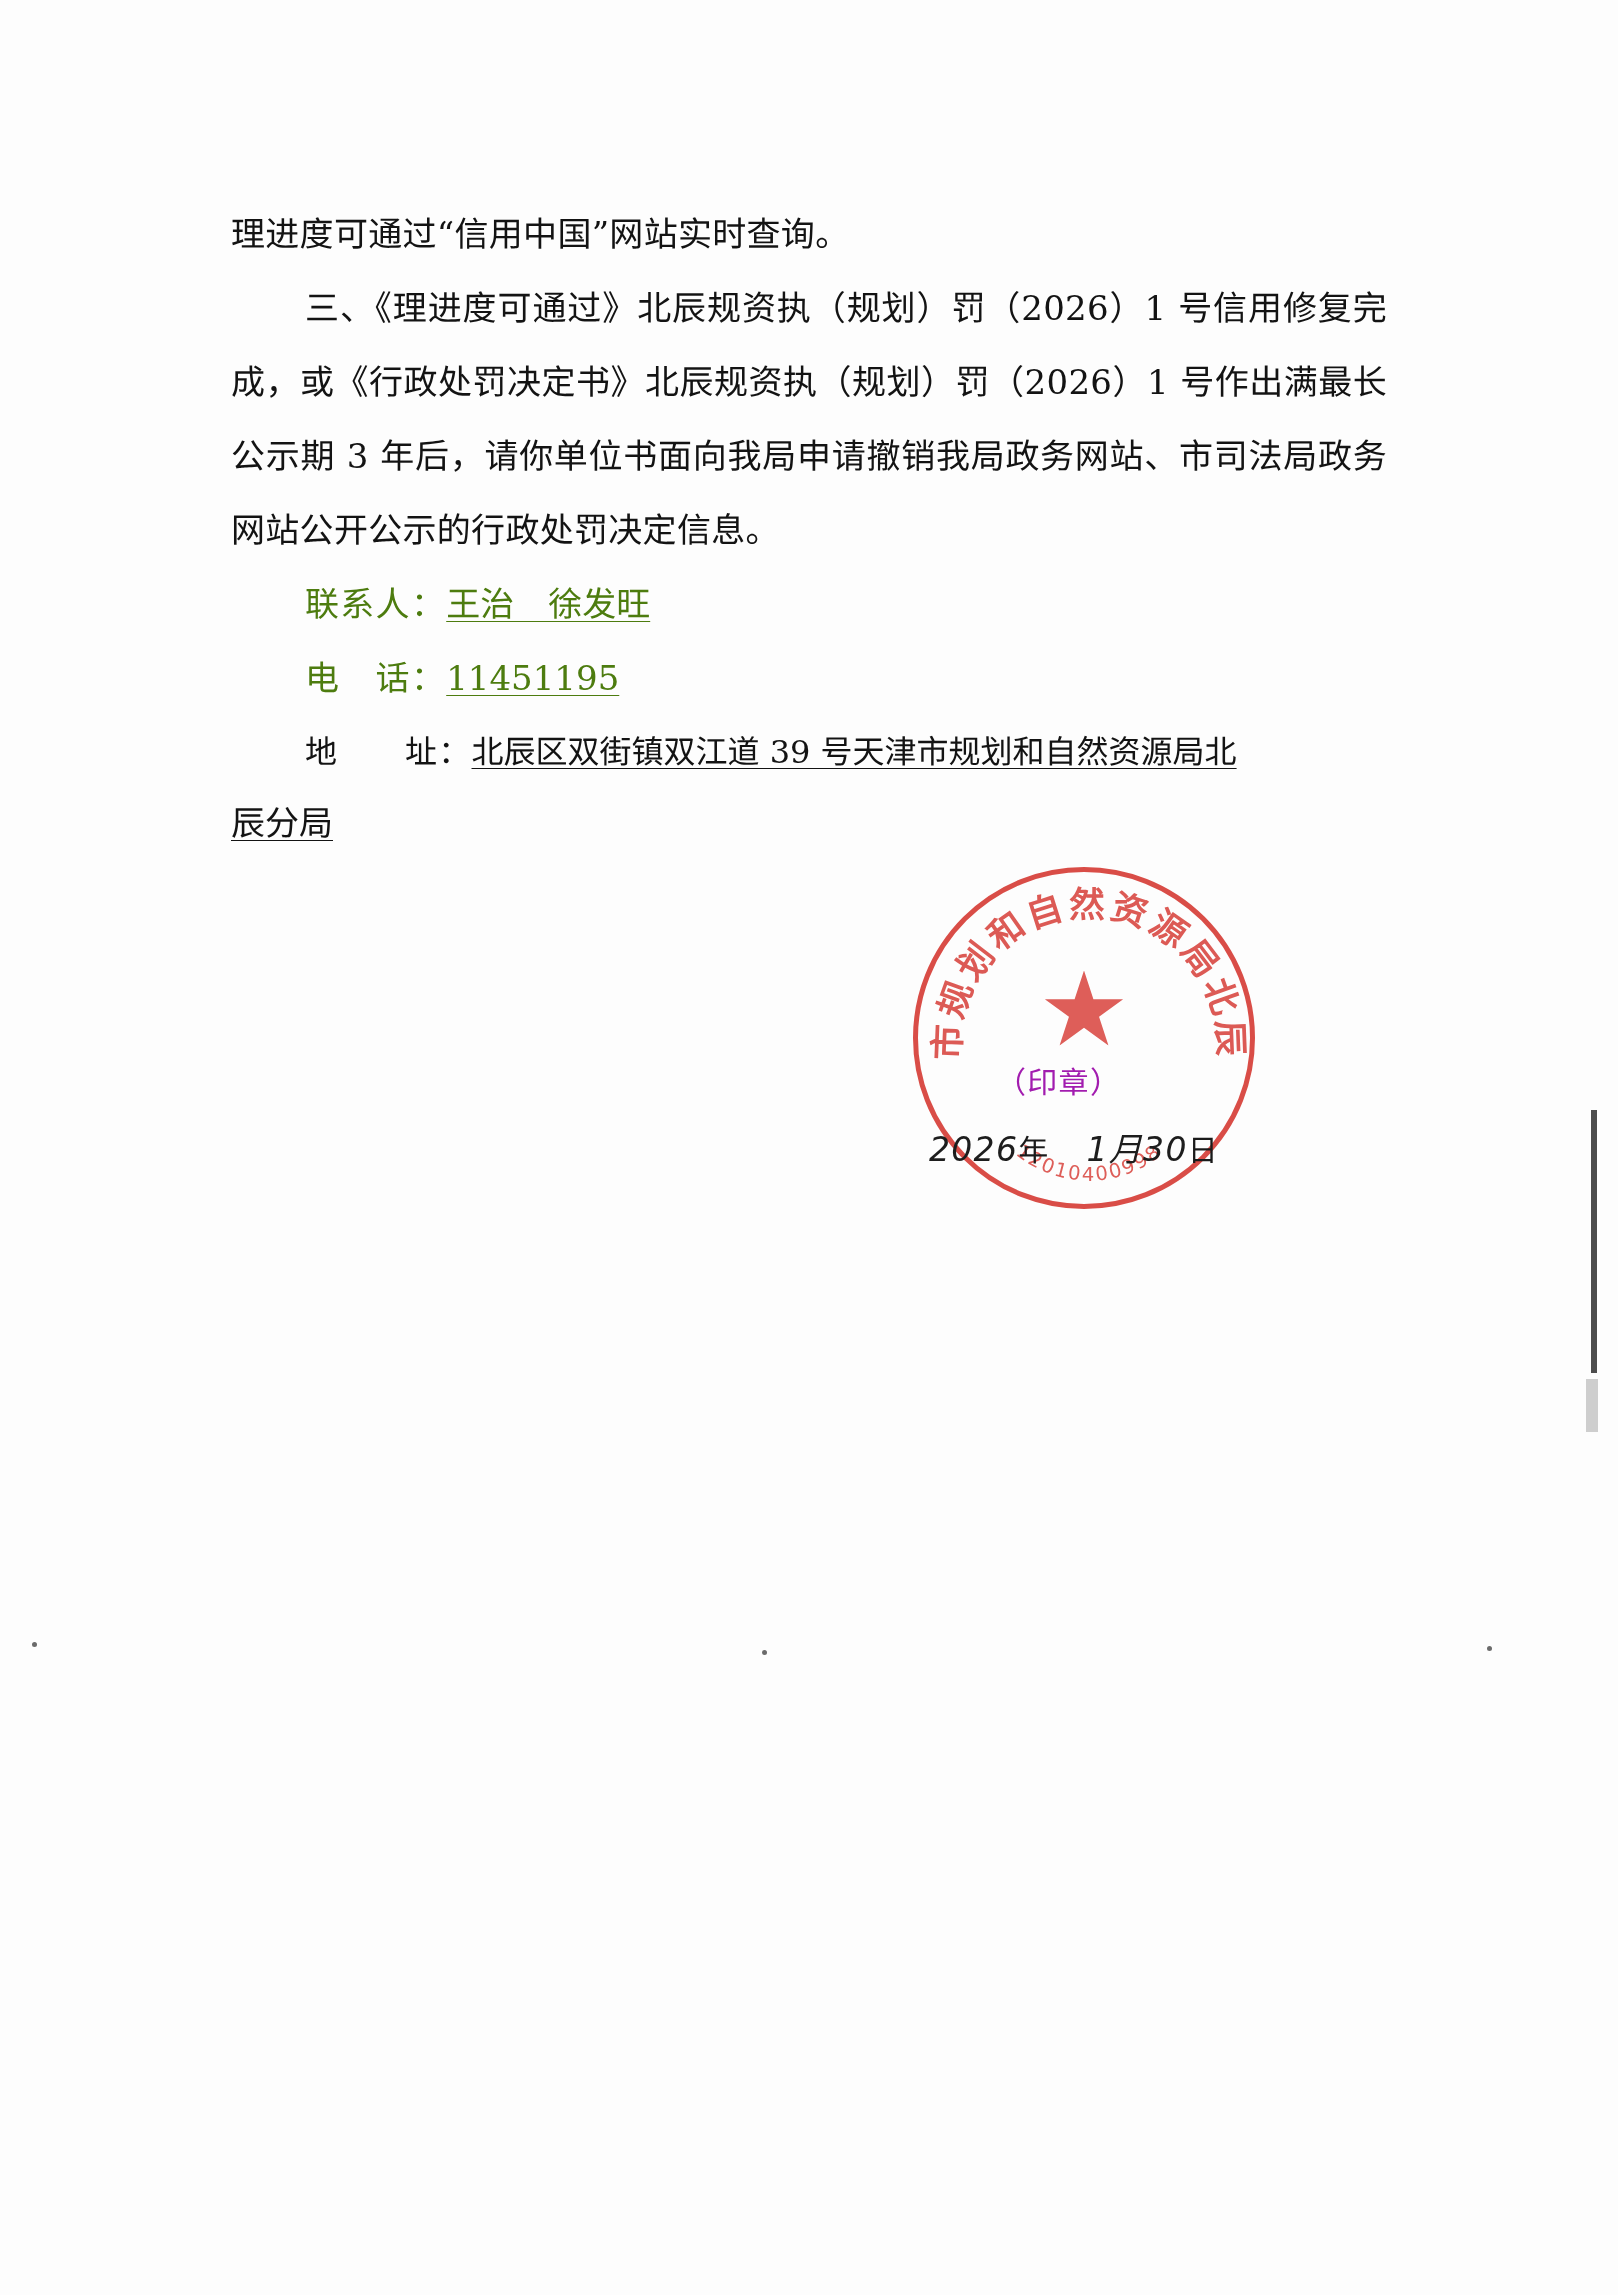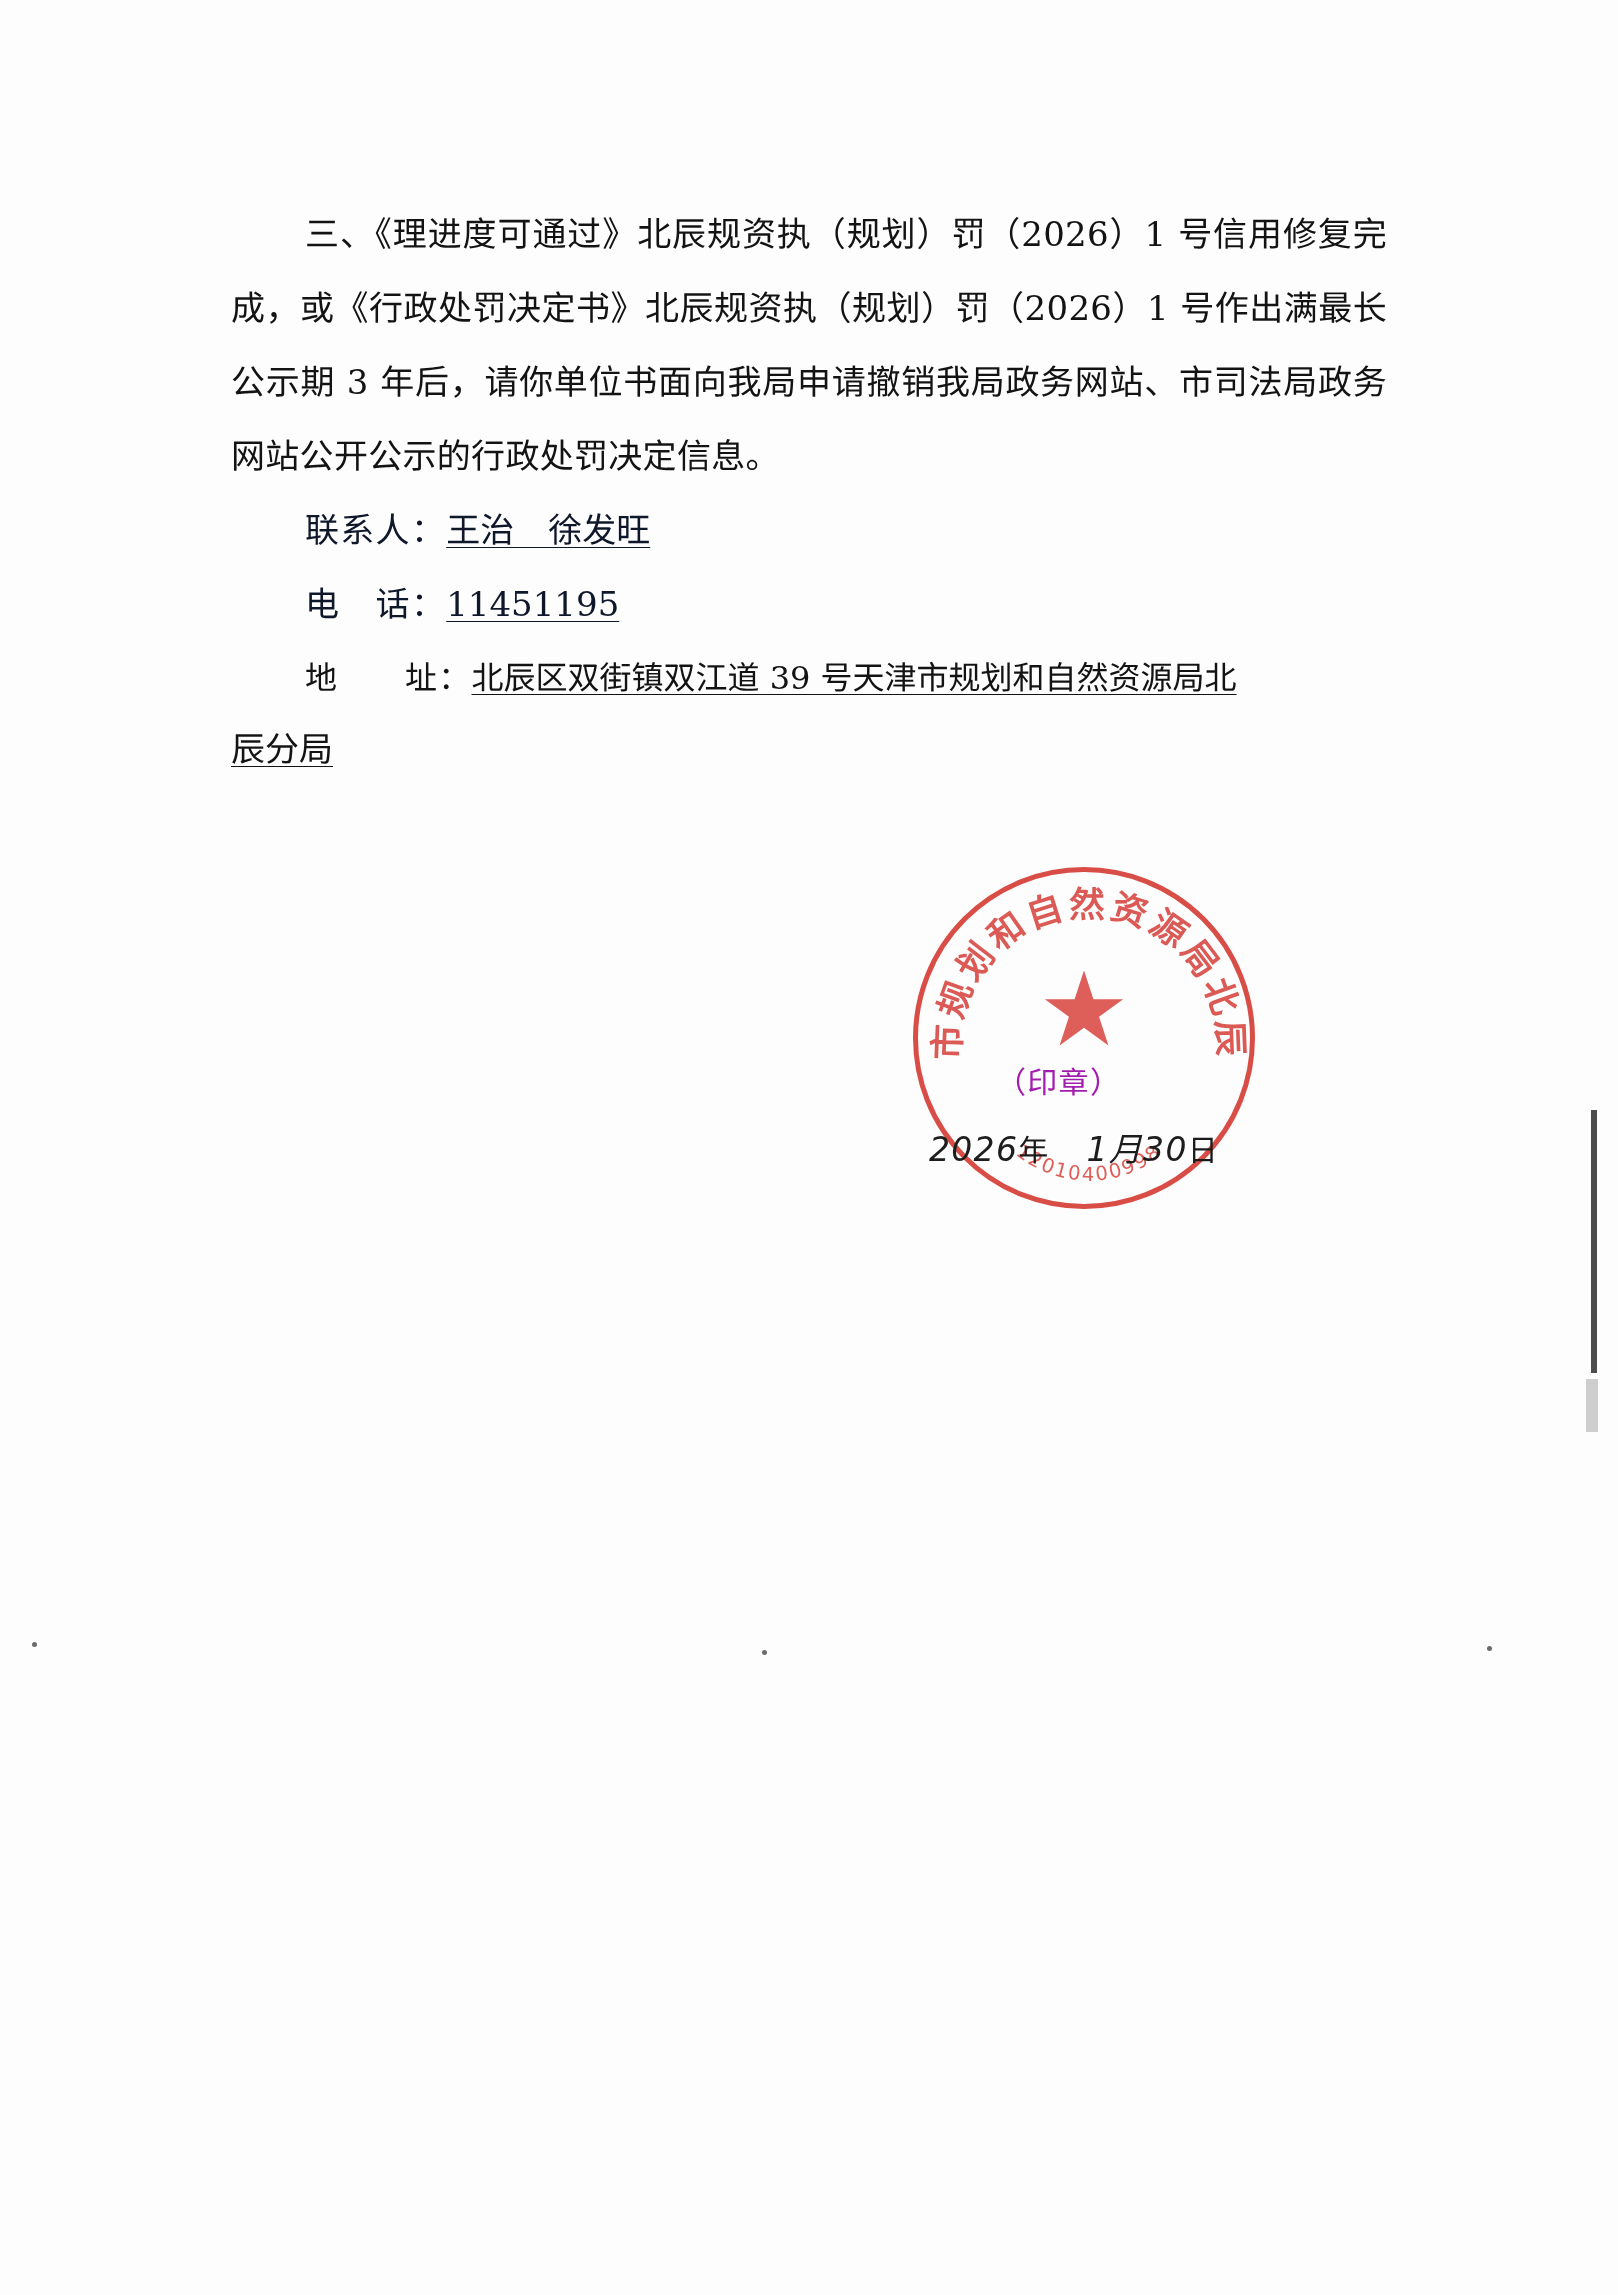--- a/index.html
+++ b/index.html
@@ -46,21 +46,21 @@
   .u {
     text-underline-offset: 4.6px;
     text-decoration-thickness: 1.3px;
   }
 
   
   .contact-line {
     font-size: 34px;
     line-height: 74px;
     text-indent: 74px;
-    color: #0f172a;
+    color: #4d7c0f;
   }
   .contact-label {
     letter-spacing: 1.3px;
   }
   .contact-value {
     text-decoration: underline;
     text-underline-offset: 4.6px;
     text-decoration-thickness: 1.3px;
   }
   .addr-wrap {
@@ -198,20 +198,21 @@
   .dot.d2 { left: 762px; top: 1650px; }
   .dot.d3 { left: 1487px; top: 1646px; }
 </style>
 </head>
 <body>
 
 <div class="page">
 
   <div class="content">
 
+    <p class="para">理进度可通过“信用中国”网站实时查询。</p>
 
     <p class="para indent"><span>三、《理进度可通过》</span><span class="u">北辰规资执（规划）罚（2026）1 号</span><span>信用修复完成，或《行政处罚决定书》</span><span class="u">北辰规资执（规划）罚（2026）1 号</span><span>作出满最长公示期 3 年后，请你单位书面向我局申请撤销我局政务网站、市司法局政务网站公开公示的行政处罚决定信息。</span></p>
 
     <div class="contact-line"><span class="contact-label">联系人：</span><span class="contact-value">王治　徐发旺</span></div>
 
     <div class="contact-line"><span class="contact-label">电　话：</span><span class="contact-value">11451195</span></div>
 
     <div class="addr-wrap"><span class="contact-label">地　　址：</span><span class="contact-value">北辰区双街镇双江道 39 号天津市规划和自然资源局北</span></div>
     <div class="addr-cont"><span class="contact-value">辰分局</span></div>
 

